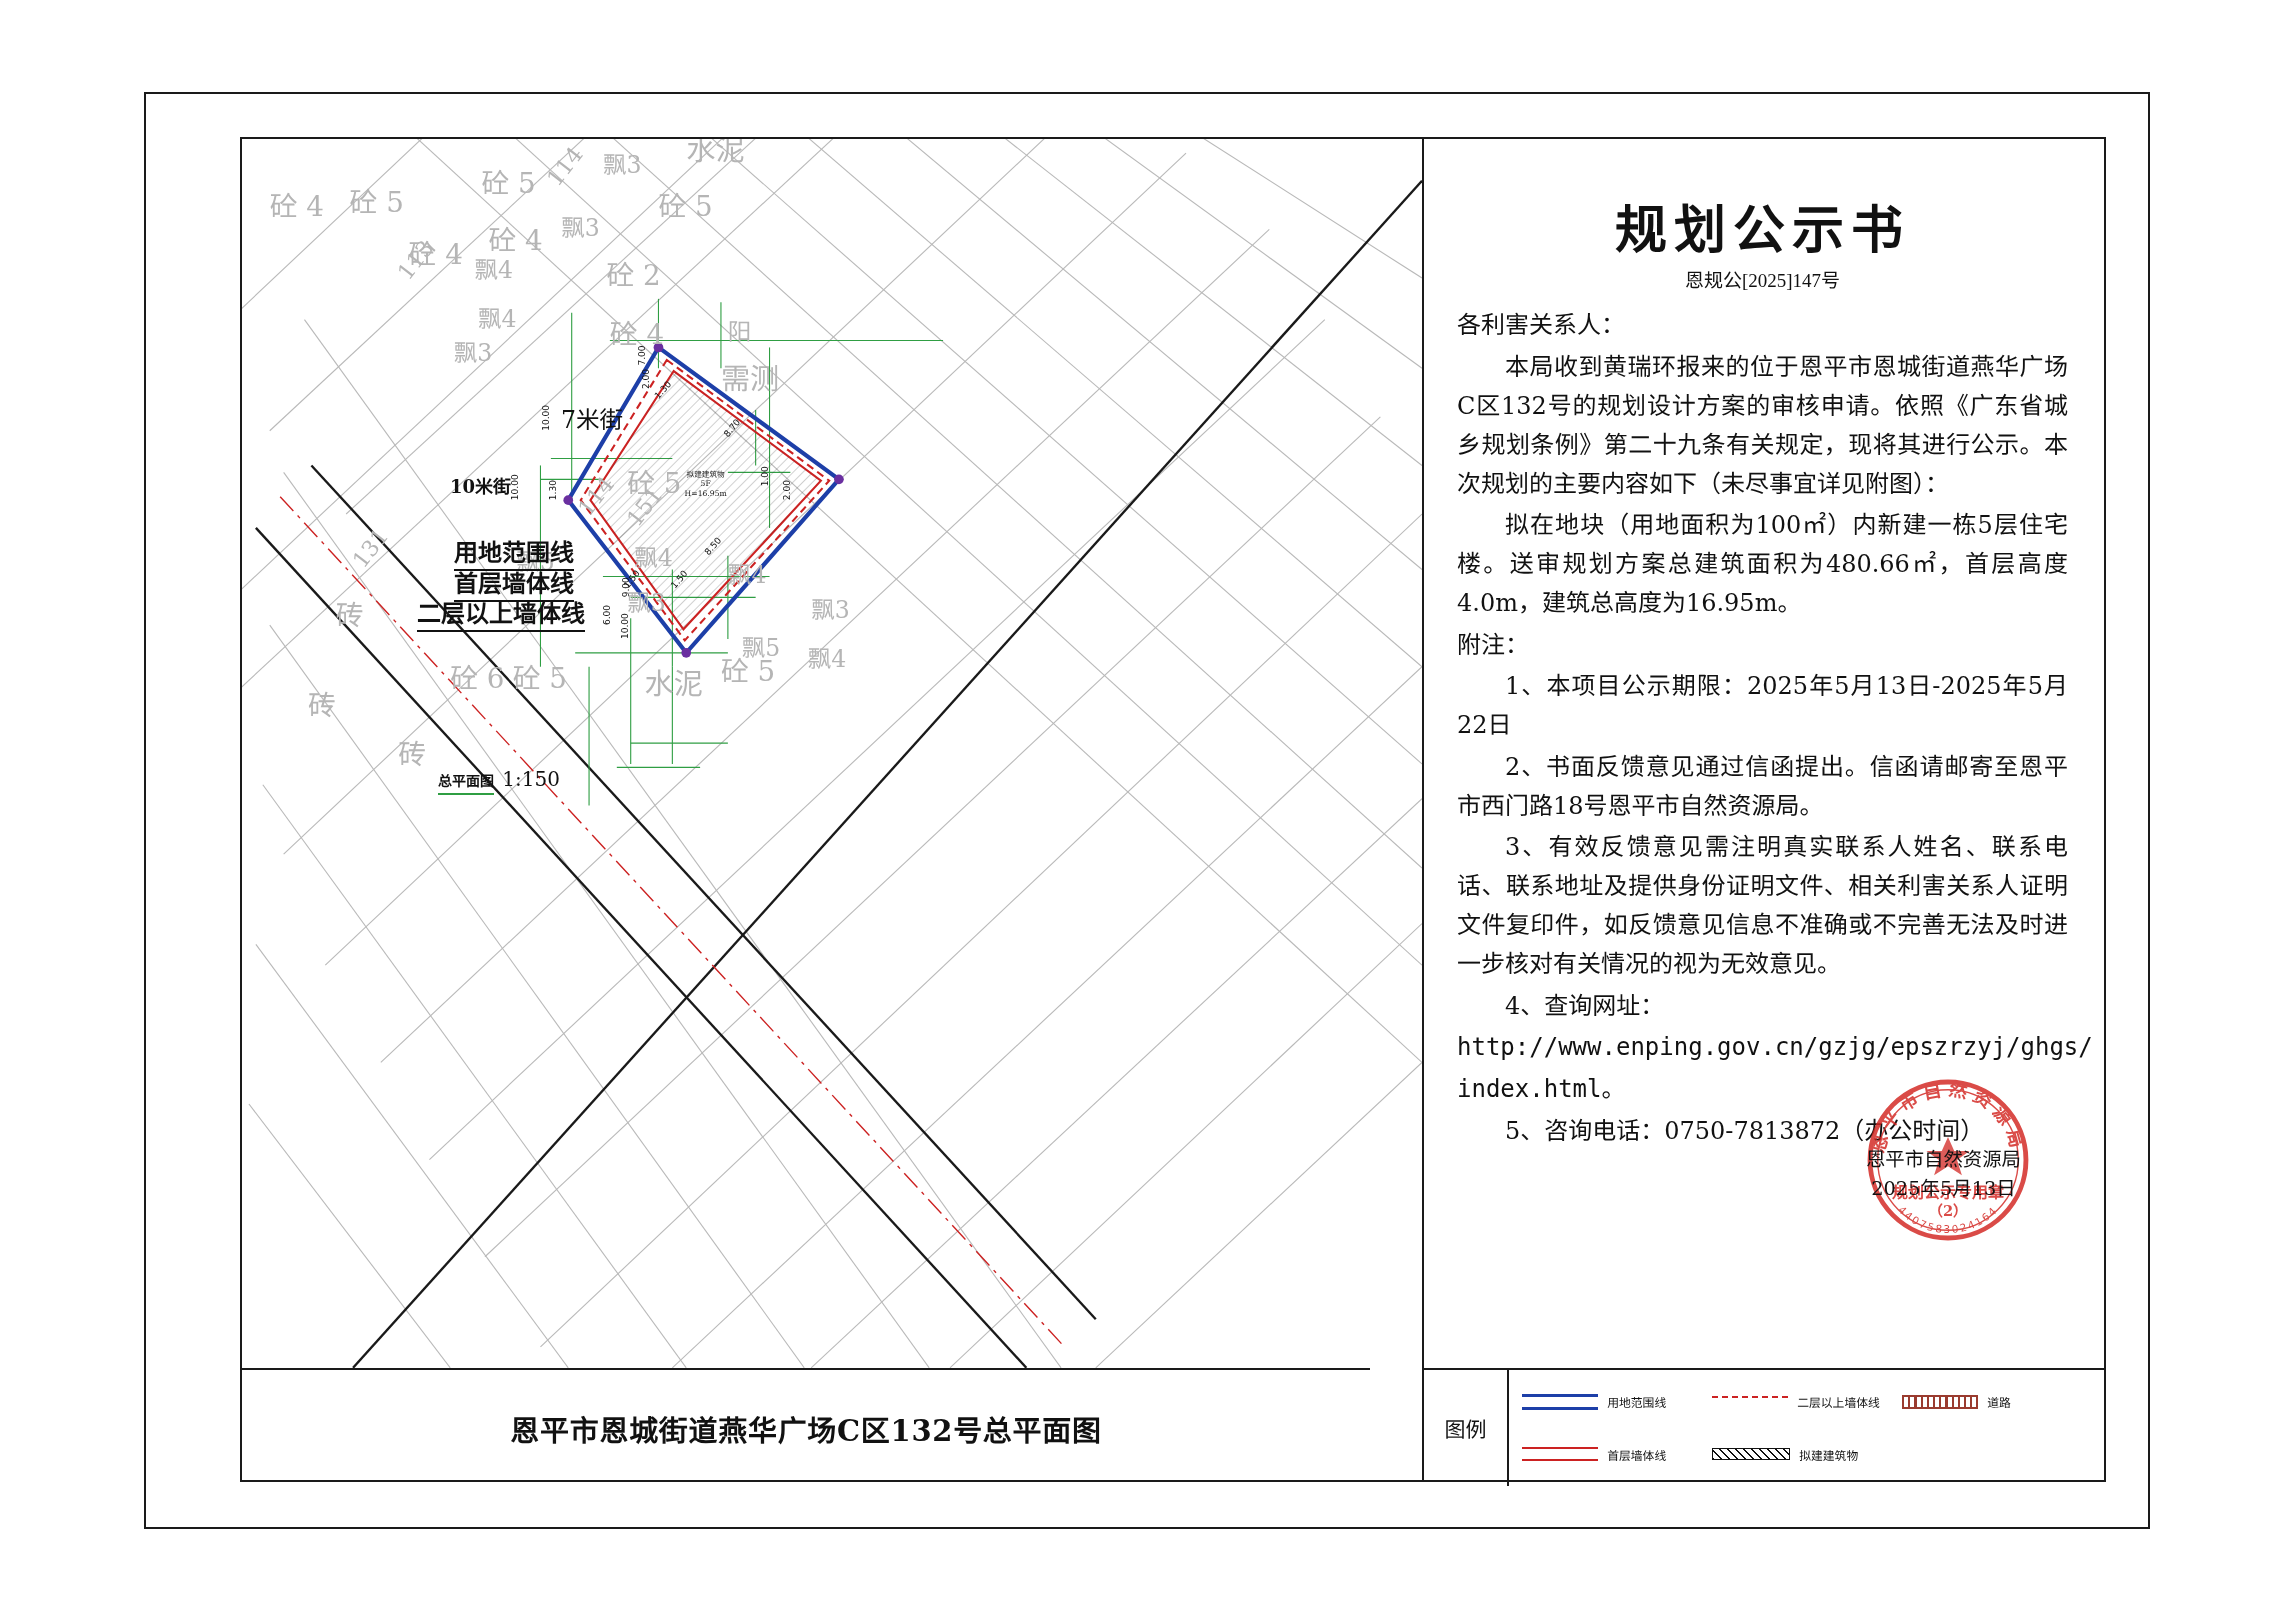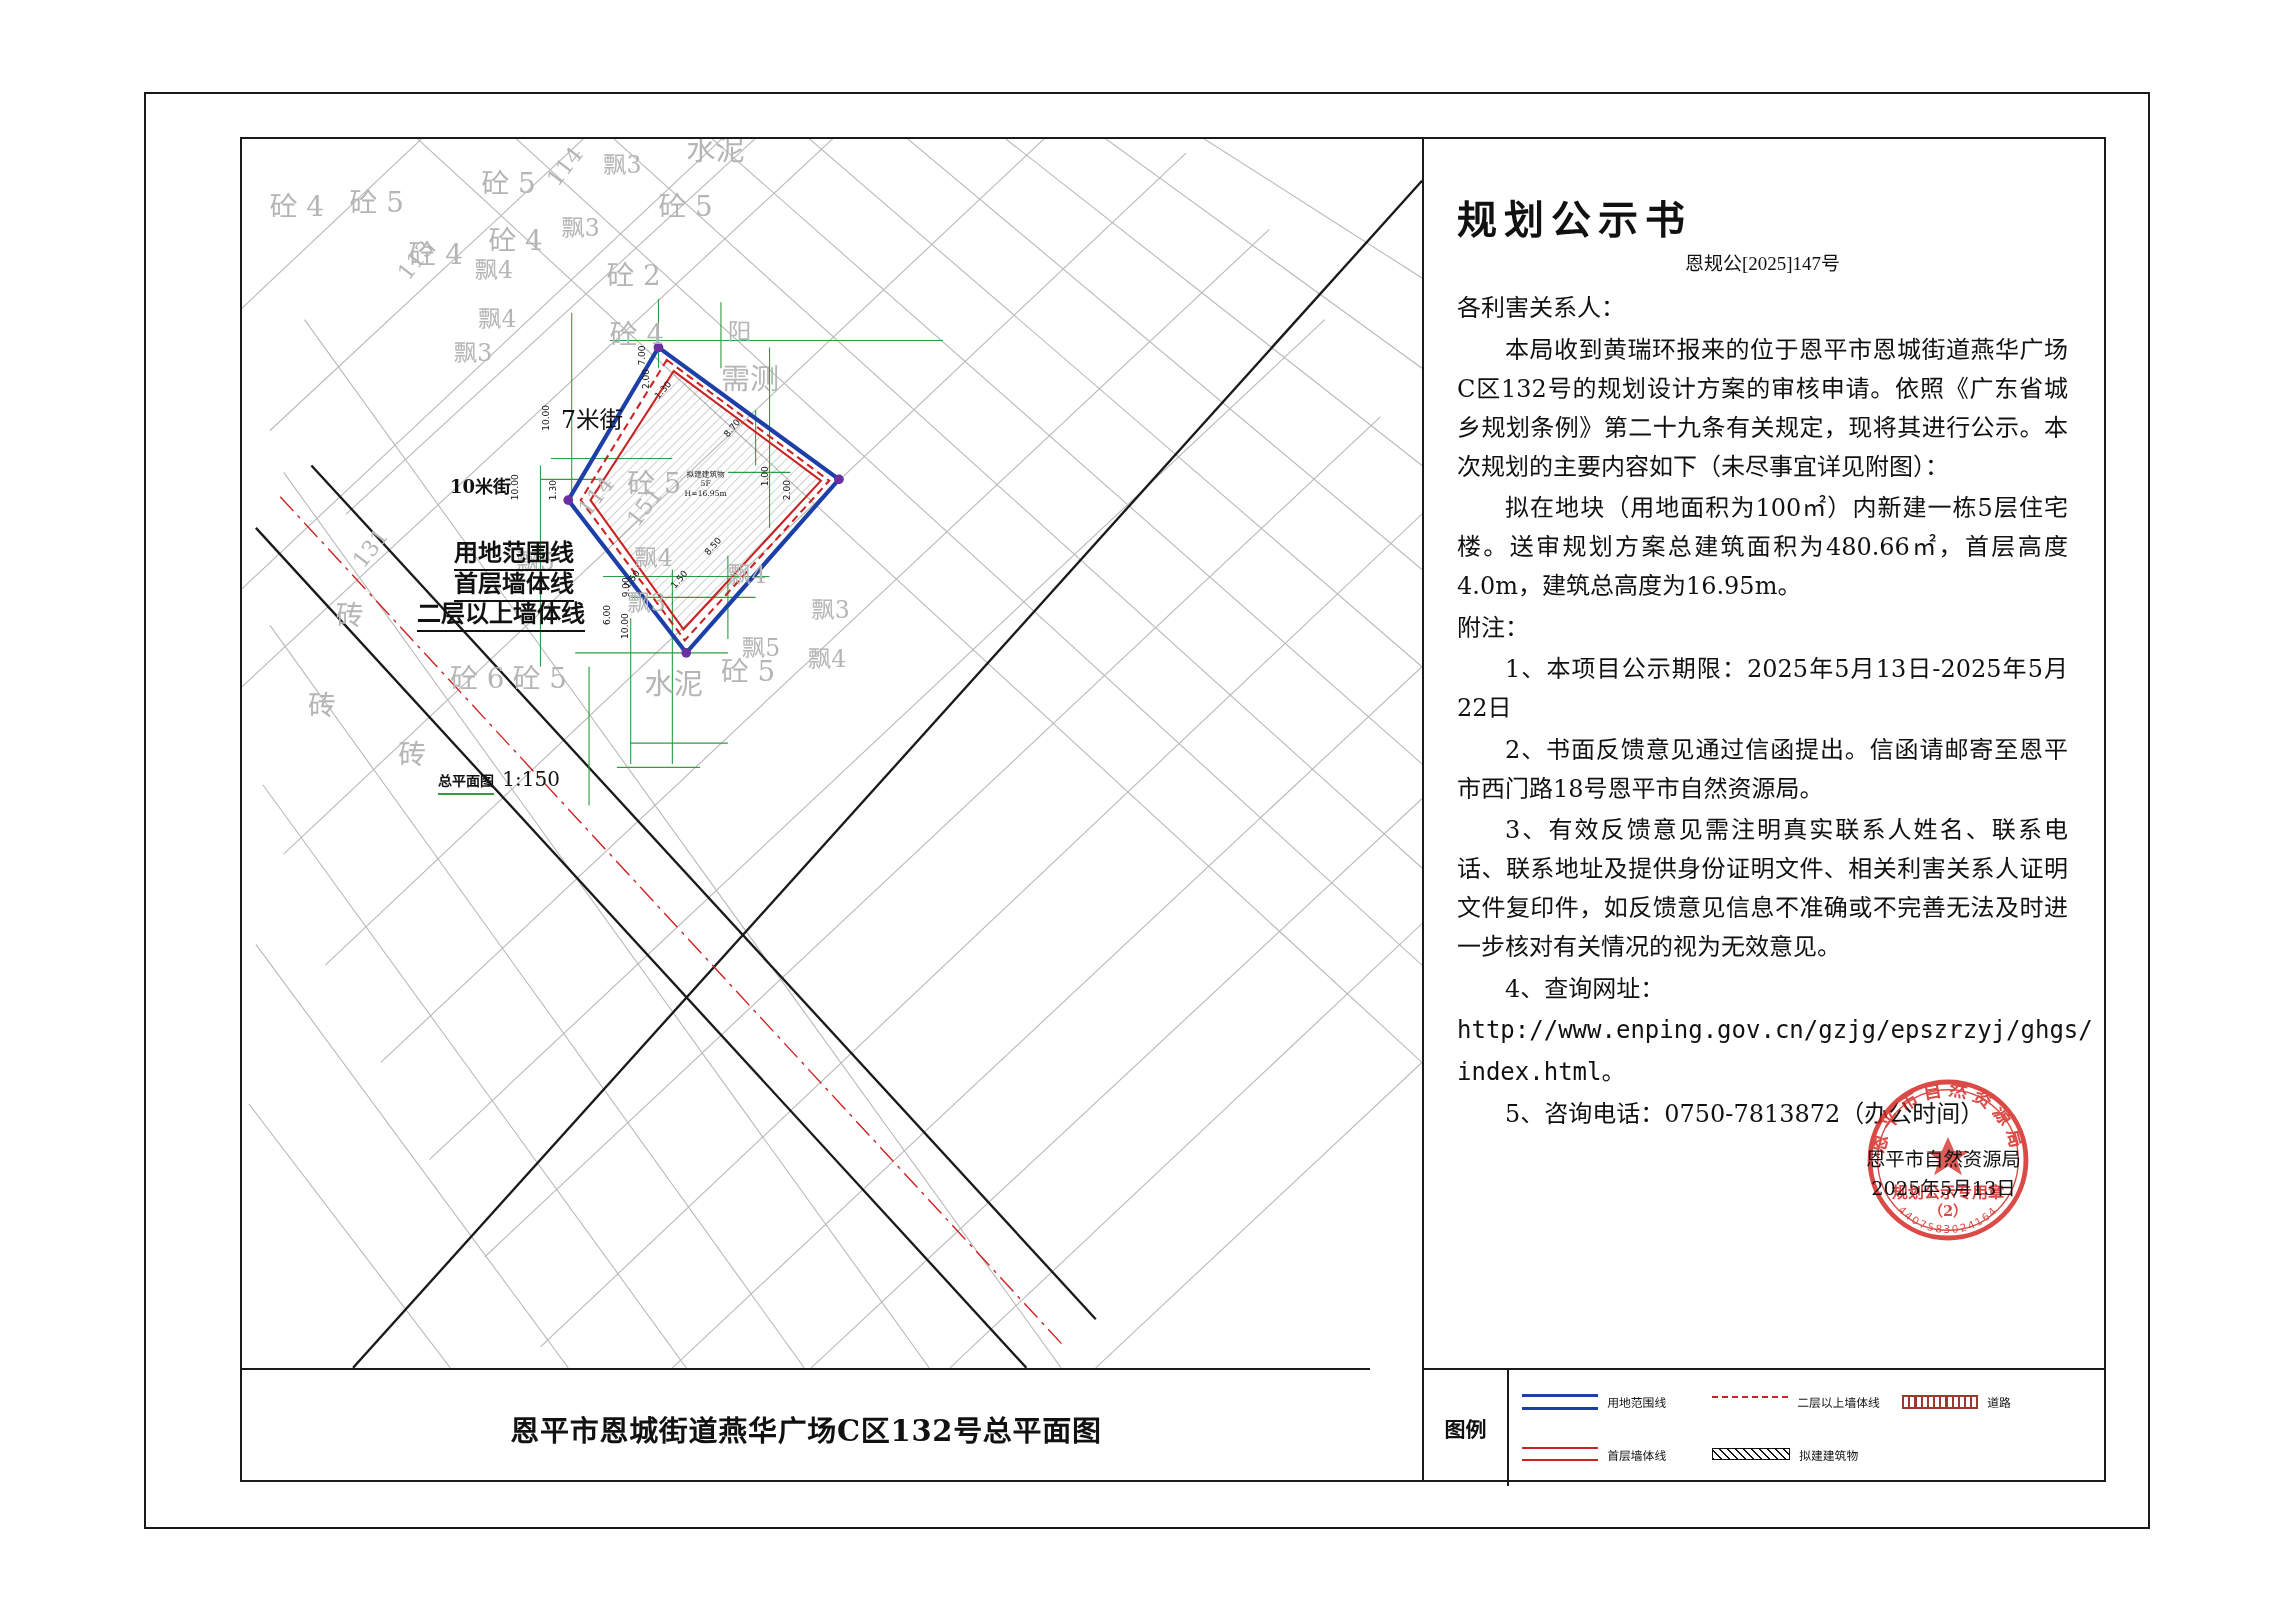--- a/index.html
+++ b/index.html
@@ -91,21 +91,21 @@
     align-items: stretch;
   }
   .legend-label {
     width: 83px;
     display: flex;
     align-items: center;
     justify-content: center;
     border-right: 2.1px solid #1a1a1a;
     font-family: "DejaVu Serif", "Liberation Serif", serif;
     font-size: 21px;
-    font-weight: bold;
+    font-weight: normal;
   }
   .legend-grid {
     flex: 1;
     display: grid;
     grid-template-columns: 1fr 1fr 1fr;
     grid-template-rows: 1fr 1fr;
     align-items: center;
     padding: 5.6px 12.5px;
     box-sizing: border-box;
   }
@@ -131,22 +131,22 @@
     left: 1182px;
     top: 0;
     right: 0;
     height: 1229px;
     padding: 36px 36px 0 33px;
     box-sizing: border-box;
     font-family: "DejaVu Serif", "Liberation Serif", serif;
   }
   .notice h1 {
     margin: 12.5px 0 2.8px 0;
-    text-align: left;
-    font-size: 40px;
+    text-align: center;
+    font-size: 52px;
     letter-spacing: 7px;
     font-weight: bold;
   }
   .notice .docnum {
     text-align: center;
     font-size: 19px;
     margin-bottom: 14px;
     font-family: Liberation Serif, serif;
   }
   .notice p {

